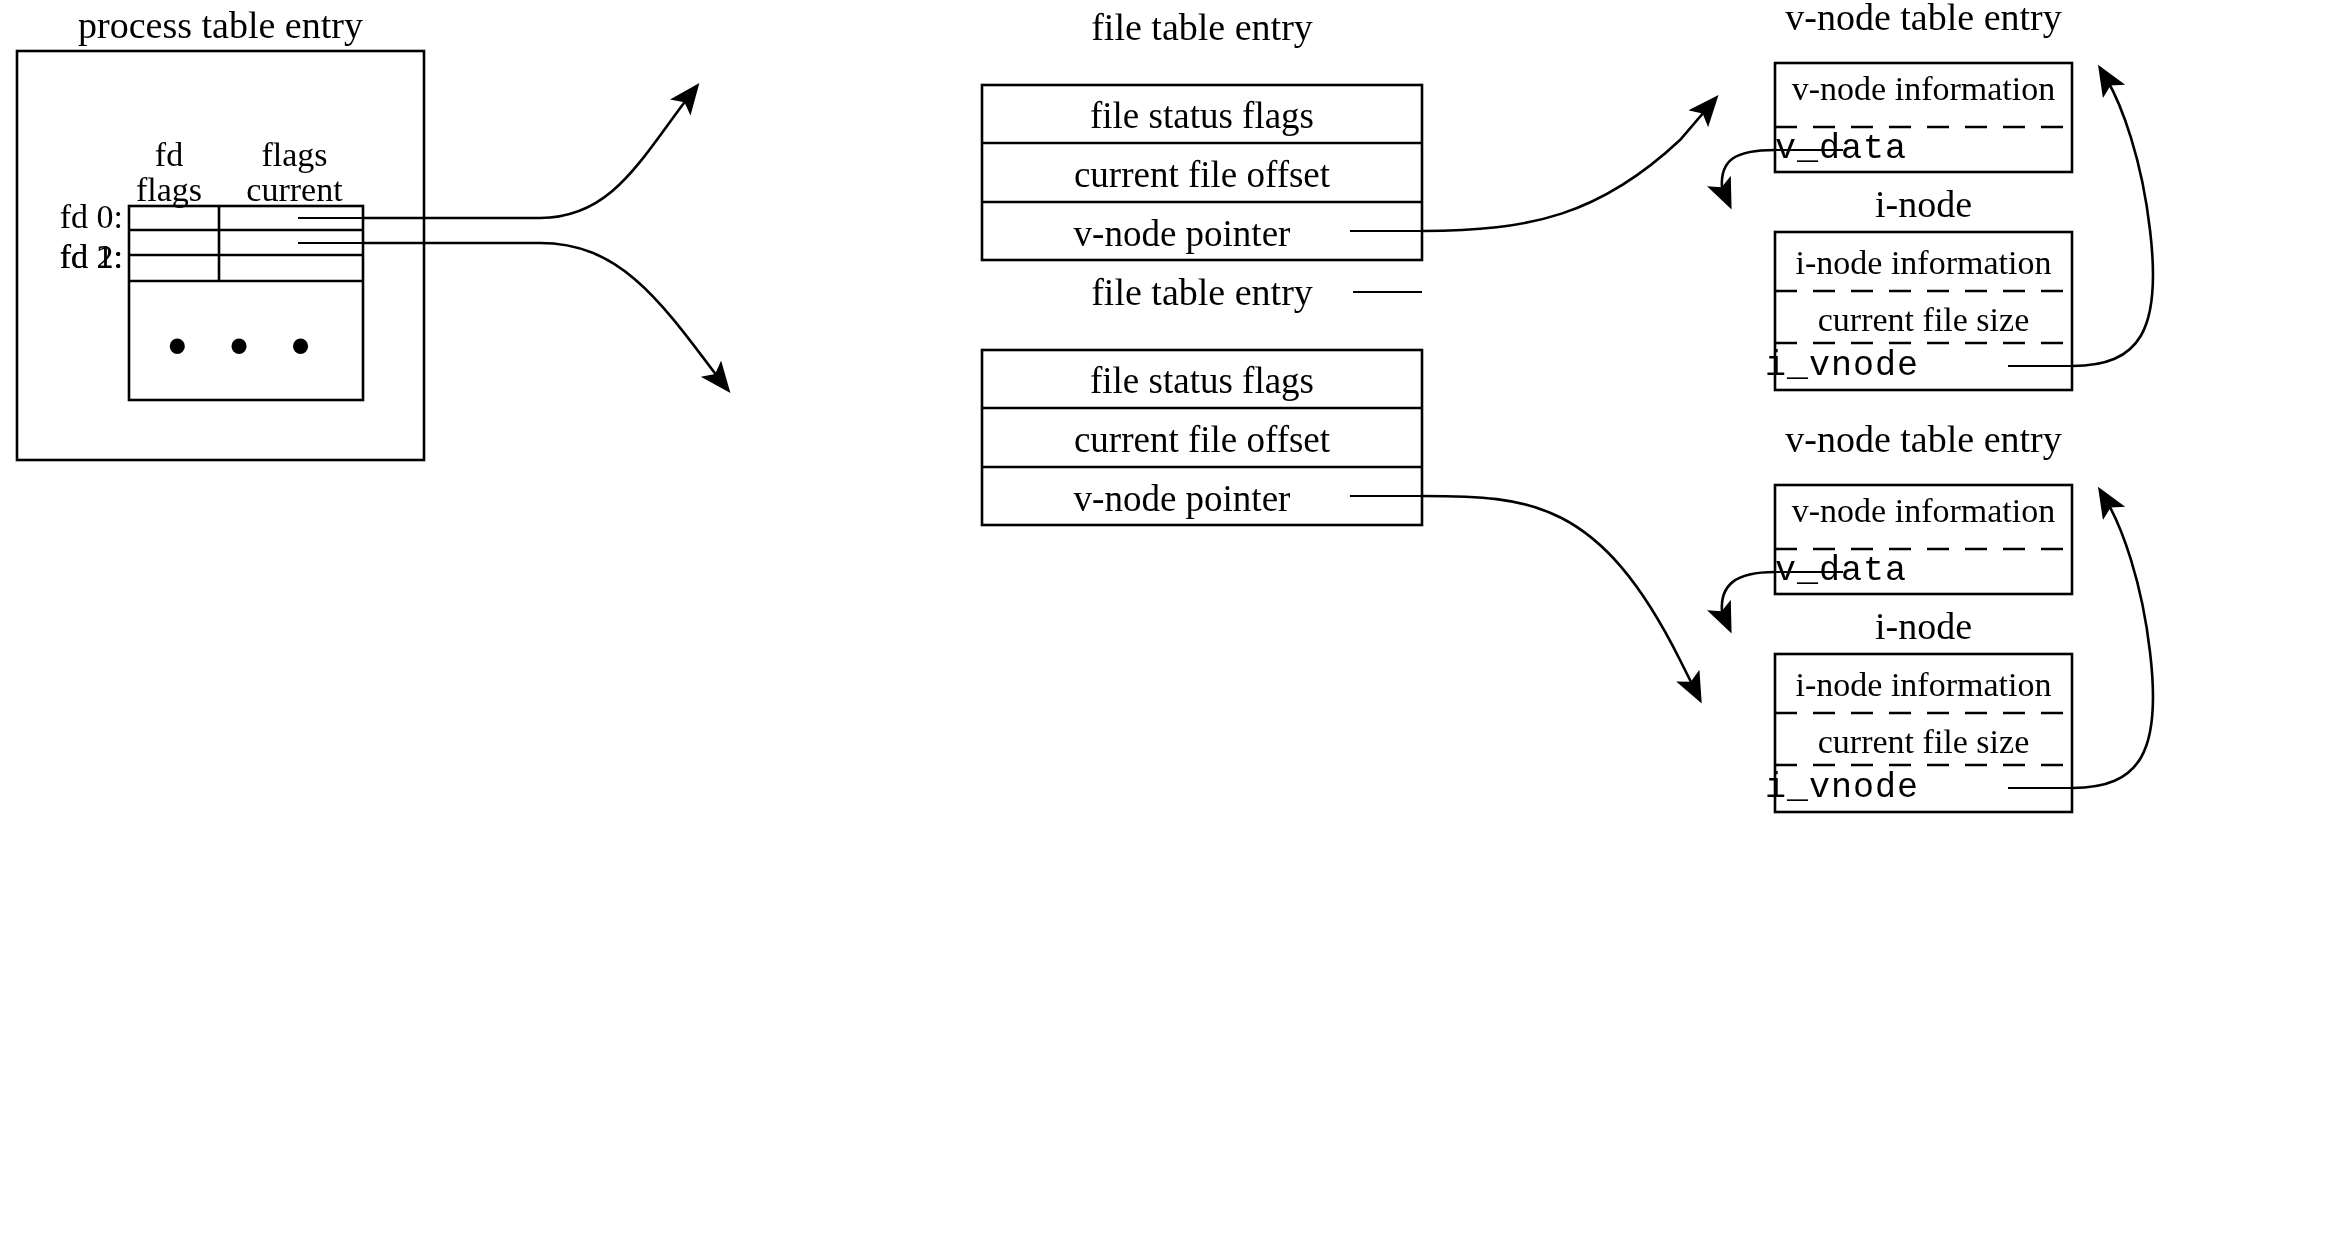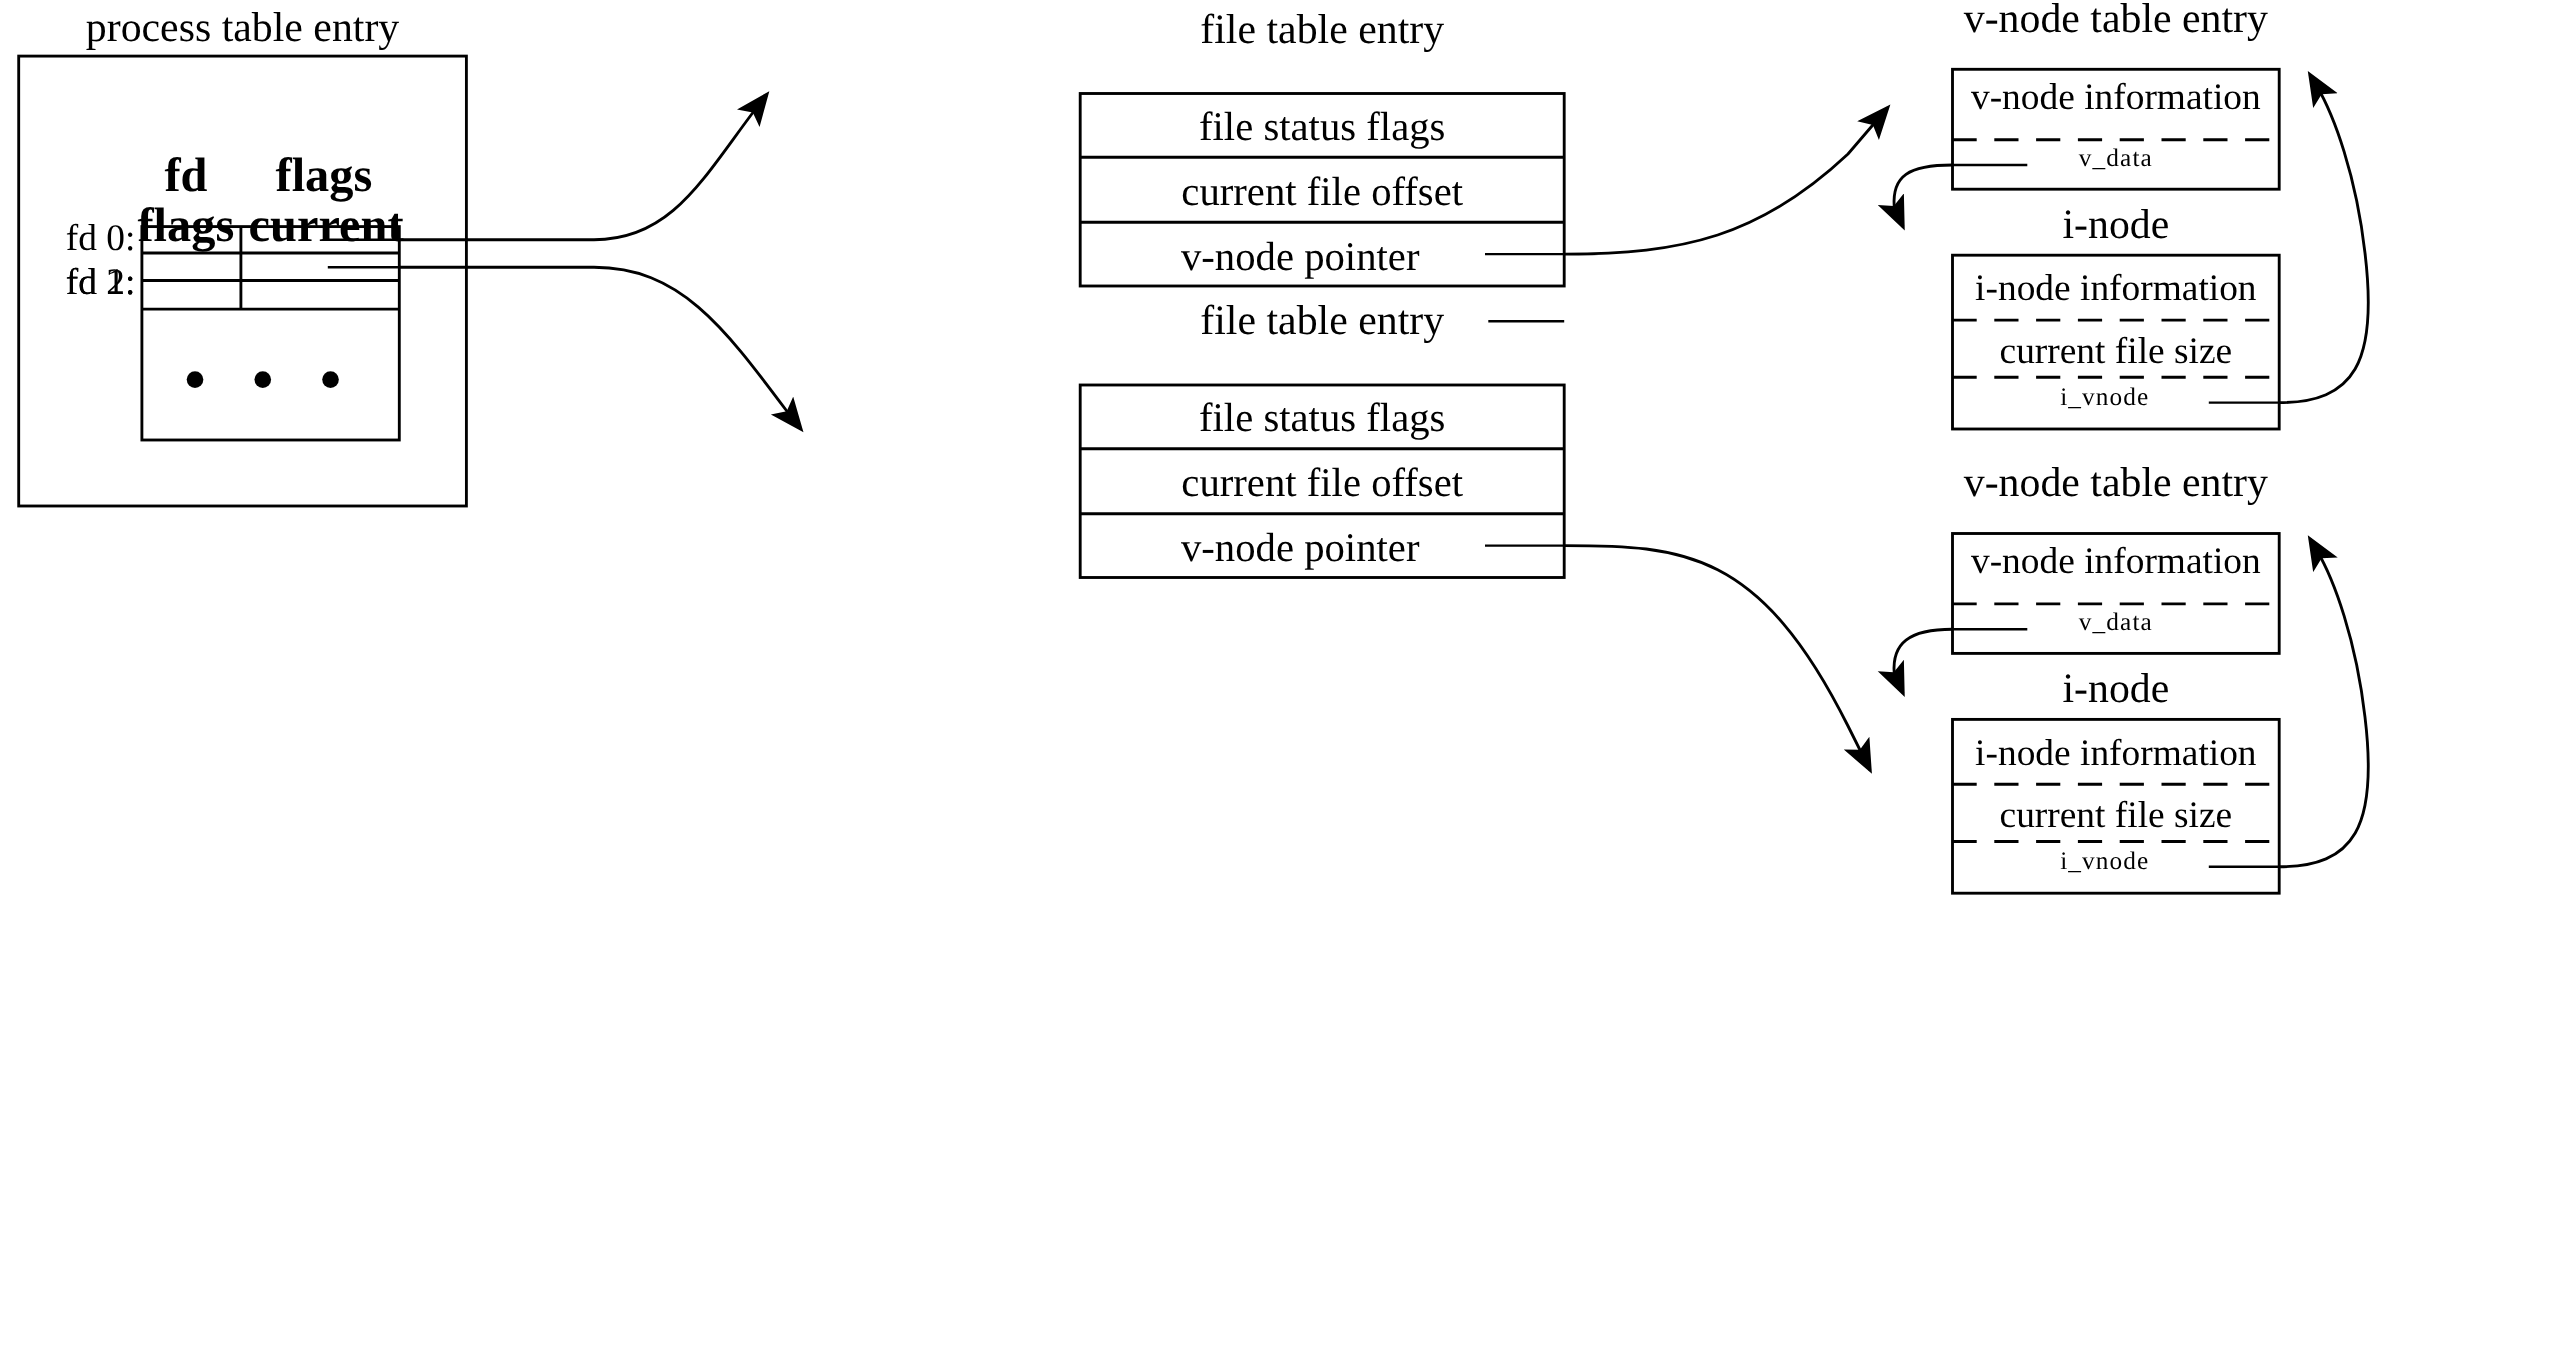--- a/index.html
+++ b/index.html
@@ -35,34 +35,33 @@
   .boxtext {
     position: absolute;
     text-align: center;
     font-size: 37px;
     line-height: 1;
     white-space: nowrap;
     font-family: "Liberation Serif", "DejaVu Serif", serif;
   }
   .monotext {
     position: absolute;
-    text-align: center;
-    font-size: 23px;
+    text-align: left;
+    font-size: 35px;
     line-height: 1;
     white-space: nowrap;
-    font-family: Liberation Serif, serif;
+    font-family: Liberation Mono, monospace;
     letter-spacing: 1px;
   }
   .collabel {
     position: absolute;
     text-align: center;
-    font-size: 44px;
+    font-size: 34px;
     line-height: 1.03;
     white-space: nowrap;
-    font-weight: bold;
   }
   .fdlabel {
     position: absolute;
     text-align: right;
     font-size: 34px;
     line-height: 1;
     white-space: nowrap;
   }
   .dots {
     position: absolute;

